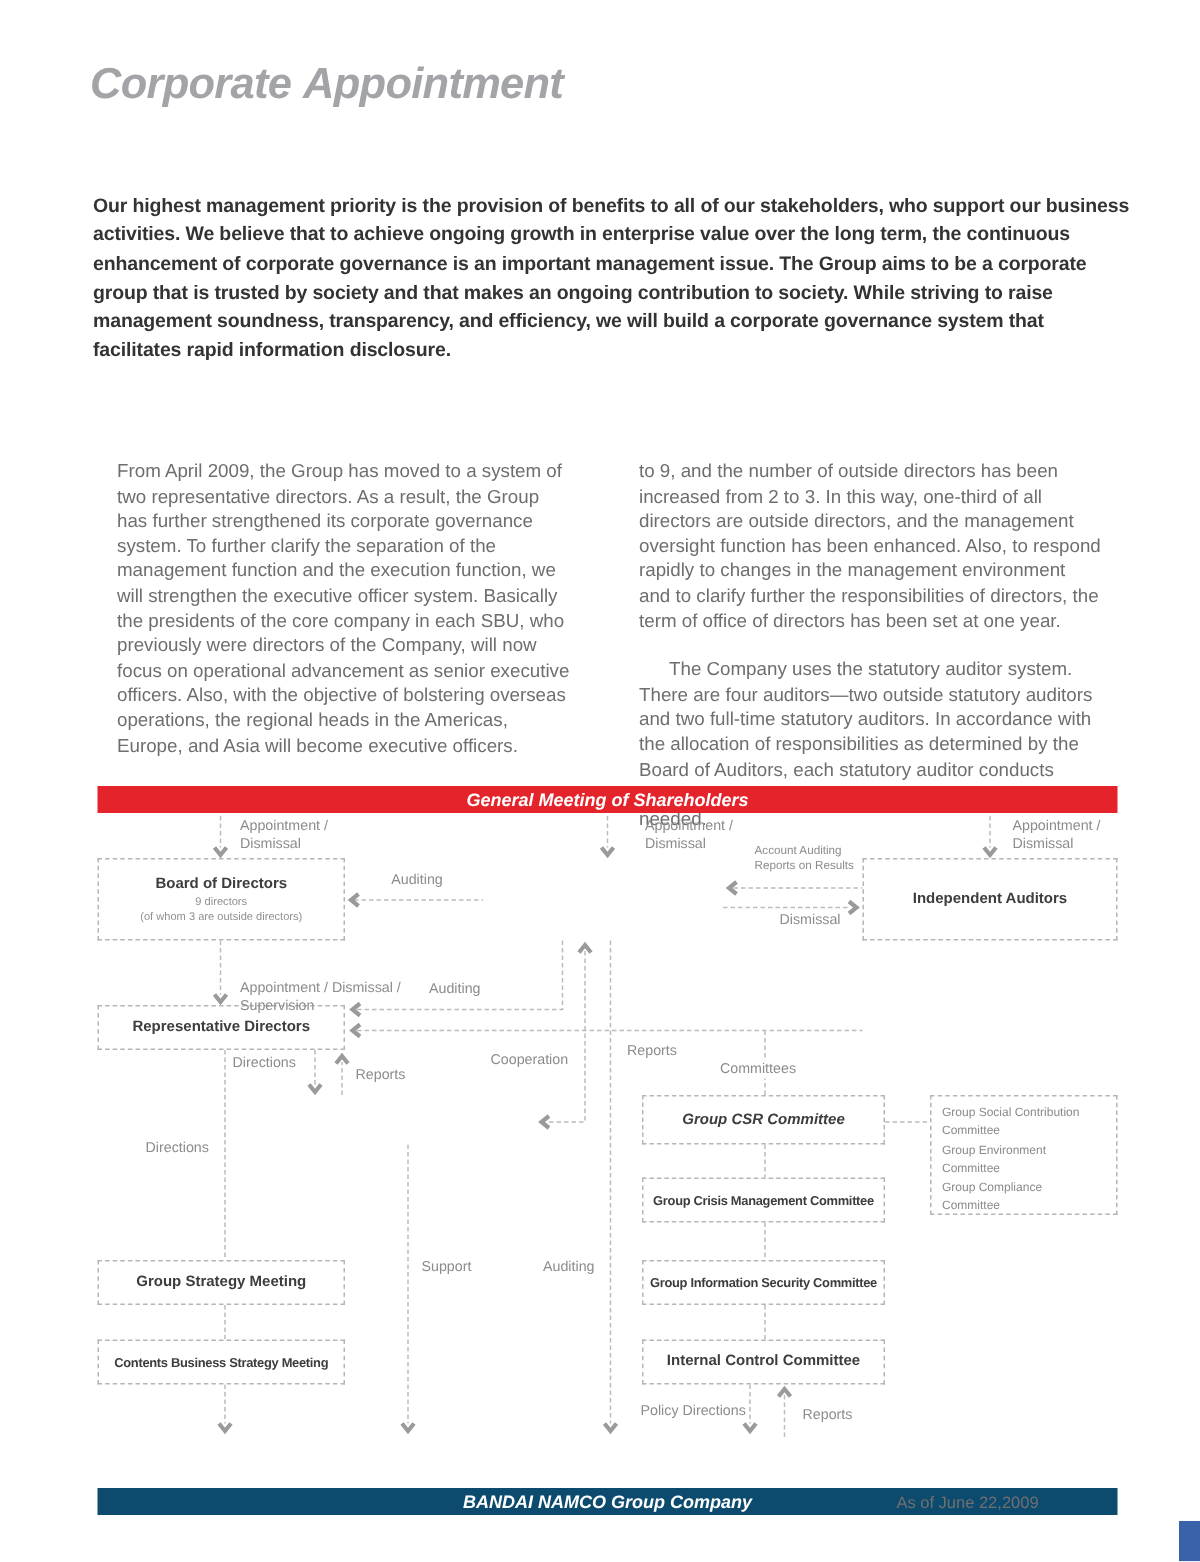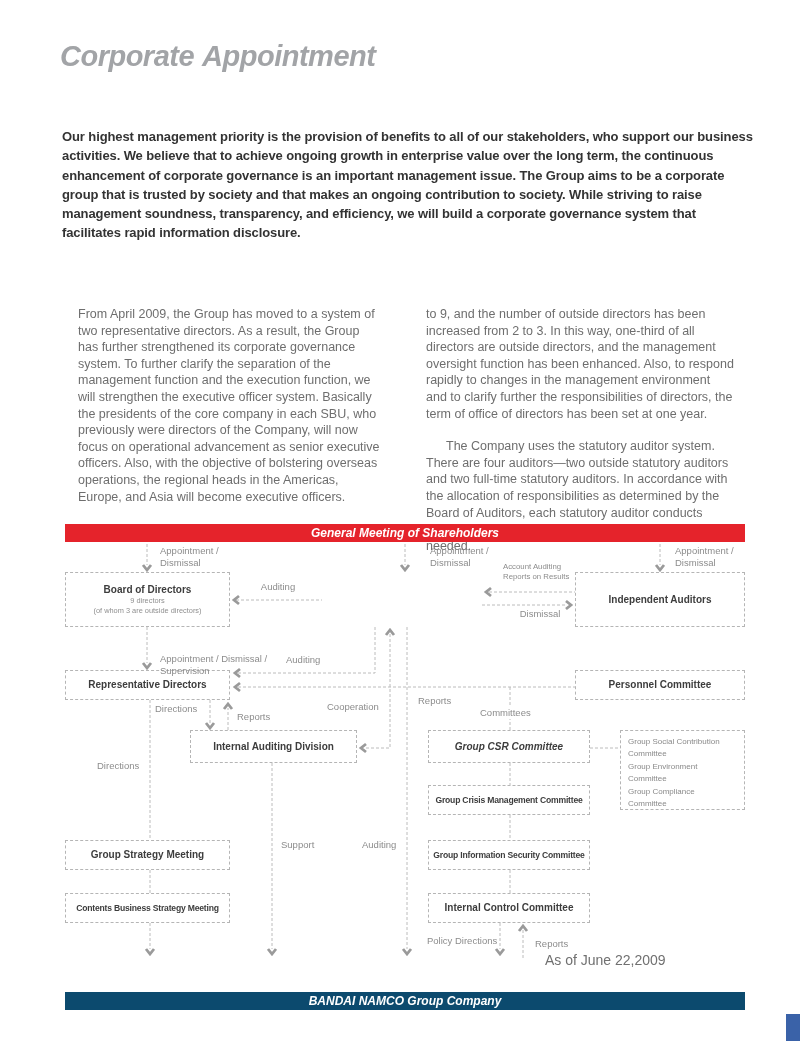--- a/index.html
+++ b/index.html
@@ -64,22 +64,22 @@
   #lb-reports-up{left:237px;top:711px;}
   #lb-cooperation{left:327px;top:701px;}
   #lb-reports-comm{left:418px;top:695px;}
   #lb-committees{left:478px;top:707px;background:#fff;padding:0 2px;}
   #lb-directions-long{left:97px;top:760px;}
   #lb-support{left:281px;top:839px;}
   #lb-auditing-down{left:362px;top:839px;}
   #lb-policy{left:427px;top:935px;}
   #lb-reports-bottom{left:535px;top:938px;}
 
-  #as-of{position:absolute;left:545px;top:952px;width:200px;text-align:left;
-         font-size:14px;color:#707070;}
+  #as-of{position:absolute;left:545px;top:996px;width:200px;text-align:center;
+         font-size:11px;color:#707070;}
   #page-tab{position:absolute;right:0;bottom:0;width:14px;height:27px;background:#3A62A8;}
 
   #connectors{position:absolute;left:0;top:0;pointer-events:none;}
 </style>
 </head>
 <body>
 
 <div id="page">
 
   <div id="title">
@@ -143,26 +143,20 @@
   <div id="bx-bod" class="dbox">
     <span class="t">Board of Directors</span>
     <span class="s">9 directors</span>
     <span class="s">(of whom 3 are outside directors)</span>
   </div>
   <div id="bx-ia" class="dbox">
     <span class="t">Independent Auditors</span>
   </div>
   <div id="bx-repdir" class="dbox">
     <span class="t">Representative Directors</span>
-  </div>
-  <div id="bx-personnel" class="dbox">
-    <span class="t">Personnel Committee</span>
-  </div>
-  <div id="bx-iad" class="dbox">
-    <span class="t">Internal Auditing Division</span>
   </div>
   <div id="bx-csr" class="dbox">
     <span class="t">Group CSR Committee</span>
   </div>
   <div id="bx-subc" class="dbox">
     <span class="s">Group Social Contribution Committee
 Group Environment Committee
 Group Compliance Committee</span>
   </div>
   <div id="bx-gsm" class="dbox">

